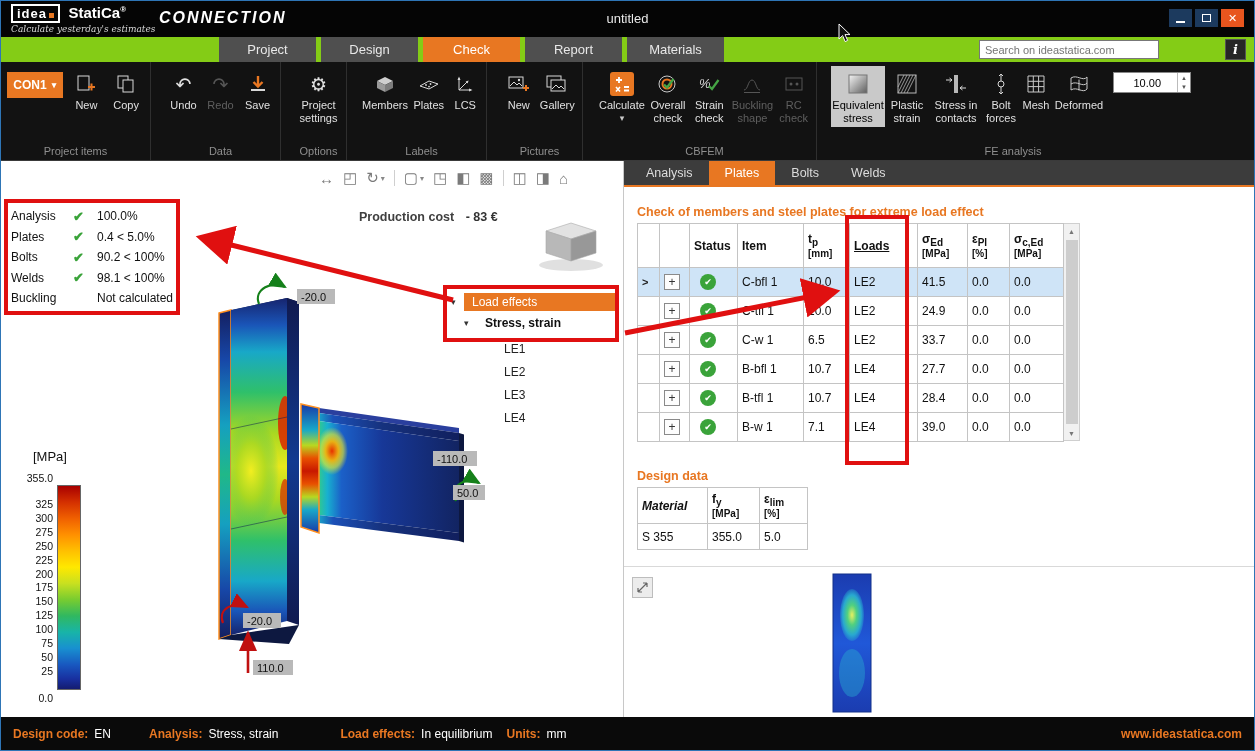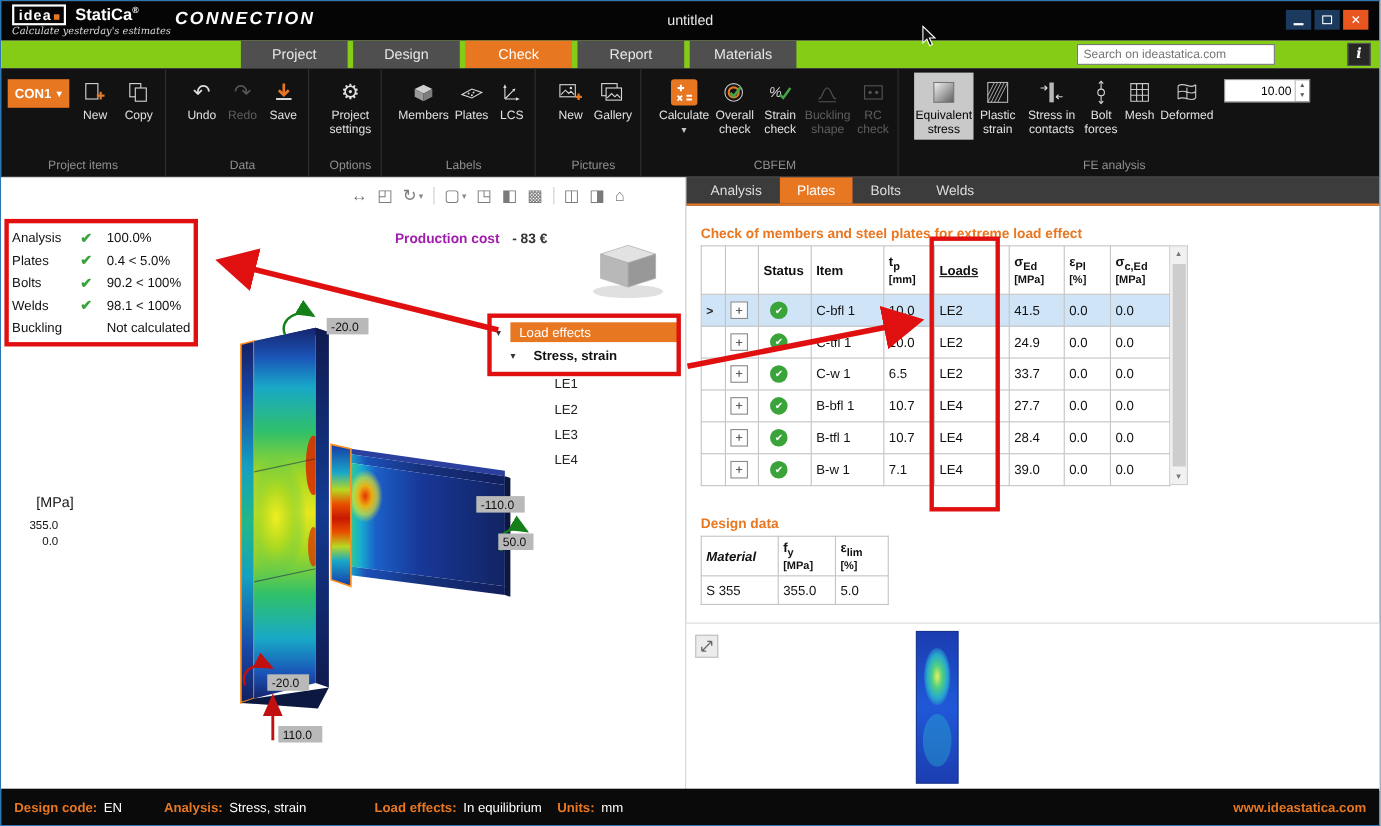--- a/index.html
+++ b/index.html
@@ -39,37 +39,37 @@
   .rbtn .ric { height:30px; display:flex; align-items:center; justify-content:center; }
   .rbtn .rlbl { font-size:11px; text-align:center; line-height:1.15; }
   .rbtn.disabled { color:#5f5f5f; }
   .rbtn.selected { background:#c9c9c9; color:#000000; }
   .glyph-ic { font-size:19px; color:#e0e0e0; }
   .glyph-ic.dis { color:#565656; }
   .con1-btn { margin:6px 4px 0 2px; width:56px; height:26px; background:#e87722; color:#fff; font-weight:bold; font-size:12px; display:flex; align-items:center; justify-content:center; gap:5px; }
   .con1-btn .caret { font-size:9px; }
   .calc-caret { font-size:9px; color:#c8c8c8; margin-top:1px; }
   .fe-spin { margin:6px 4px 0 8px; width:78px; height:21px; background:#fff; border:1px solid #888; display:flex; }
-  .fe-spin input { flex:1; border:none; outline:none; text-align:right; font-size:11px; padding:0 3px; width:56px; font-family:"Liberation Sans",sans-serif; }
+  .fe-spin input { flex:1; border:none; outline:none; text-align:right; font-size:11px; padding:0 16px; width:56px; font-family:"Liberation Sans",sans-serif; }
   .fe-spin .spins { width:13px; display:flex; flex-direction:column; border-left:1px solid #bbb; }
   .fe-spin .spins div { flex:1; font-size:6px; color:#555; display:flex; align-items:center; justify-content:center; }
 
   
   .leftview { position:absolute; top:160px; left:0; width:622px; height:558px; background:#fff; overflow:hidden; }
   .vp-toolbar { position:absolute; left:318px; top:8px; display:flex; gap:9px; align-items:center; color:#7a7a7a; font-size:15px; z-index:3; }
   .vti { cursor:default; display:flex; align-items:center; gap:2px; }
   .vti .dd { font-size:8px; color:#888; }
   .vtsep { width:1px; height:16px; background:#cfcfcf; }
   .model { position:absolute; left:0; top:0; }
   .summary-box { position:absolute; left:10px; top:45px; width:164px; font-size:12px; color:#111; z-index:3; background:#fff; }
   .srow { display:flex; height:20.5px; align-items:center; }
   .slabel { width:62px; }
   .scheck { width:24px; color:#3aa33a; font-weight:bold; font-size:13px; }
   .prod-cost { position:absolute; left:358px; top:49px; font-size:12.5px; font-weight:bold; z-index:3; }
-  .pc-label { color:#a21caf; }
+  .pc-label { color:#404040; }
   .pc-val { color:#333; margin-left:8px; }
   .loadtree { position:absolute; left:450px; top:130px; width:166px; font-size:12px; z-index:3; }
   .tnode { height:21px; display:flex; align-items:center; }
   .texp { width:13px; color:#333; font-size:9px; }
   .tsel { background:#e87722; color:#fff; padding:2px 8px; flex:1; }
   .tnode.child { margin-left:13px; }
   .tbold { font-weight:bold; color:#111; padding:2px 8px; }
   .tleaf { margin-left:53px; height:23px; line-height:23px; color:#222; cursor:default; }
   .colorbar { position:absolute; left:16px; top:288px; width:80px; font-size:10.5px; color:#111; z-index:3; }
   .cb-unit { font-size:13px; margin:0 0 8px 16px; }
@@ -619,20 +619,38 @@
       </div>
       <div class="tleaf" style="margin-top:5px">LE1</div>
       <div class="tleaf">LE2</div>
       <div class="tleaf">LE3</div>
       <div class="tleaf">LE4</div>
     </div>
 
     <div class="colorbar">
       <div class="cb-unit">[MPa]</div>
       <div class="cb-max">355.0</div>
+      <div class="cb-flex">
+        <div class="cb-ticks">
+          <span>325</span>
+            <span>300</span>
+          <span>275</span>
+            <span>250</span>
+          <span>225</span>
+            <span>200</span>
+          <span>175</span>
+            <span>150</span>
+          <span>125</span>
+            <span>100</span>
+          <span>75</span>
+            <span>50</span>
+          <span>25</span>
+        </div>
+        <div class="cb-bar"></div>
+      </div>
       <div class="cb-min">0.0</div>
     </div>
   </div>
 
   <div class="rightpanel">
     <div class="ptabs">
       <div class="ptab">Analysis</div>
       <div class="ptab active">Plates</div>
       <div class="ptab">Bolts</div>
       <div class="ptab">Welds</div>

